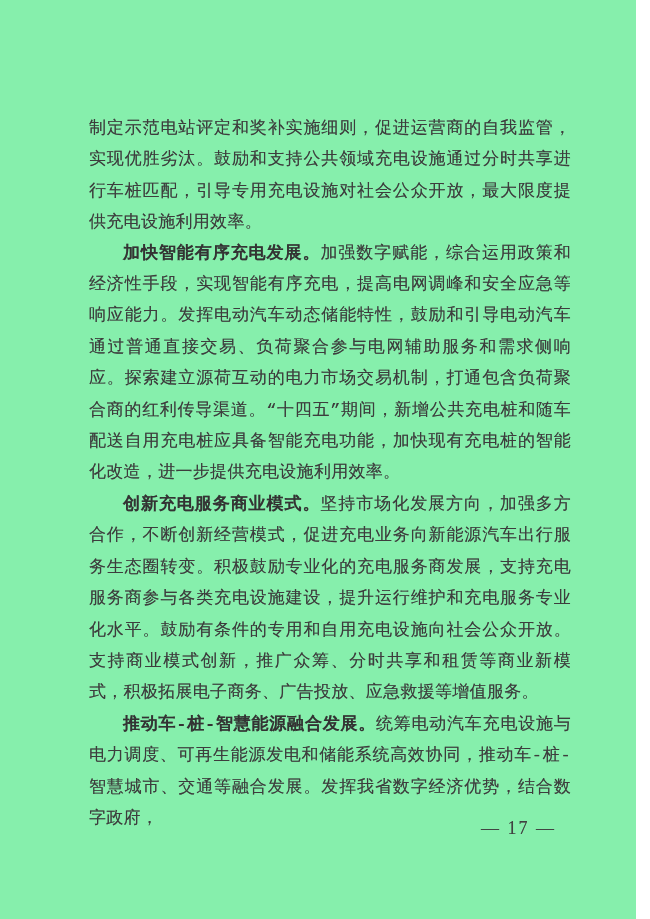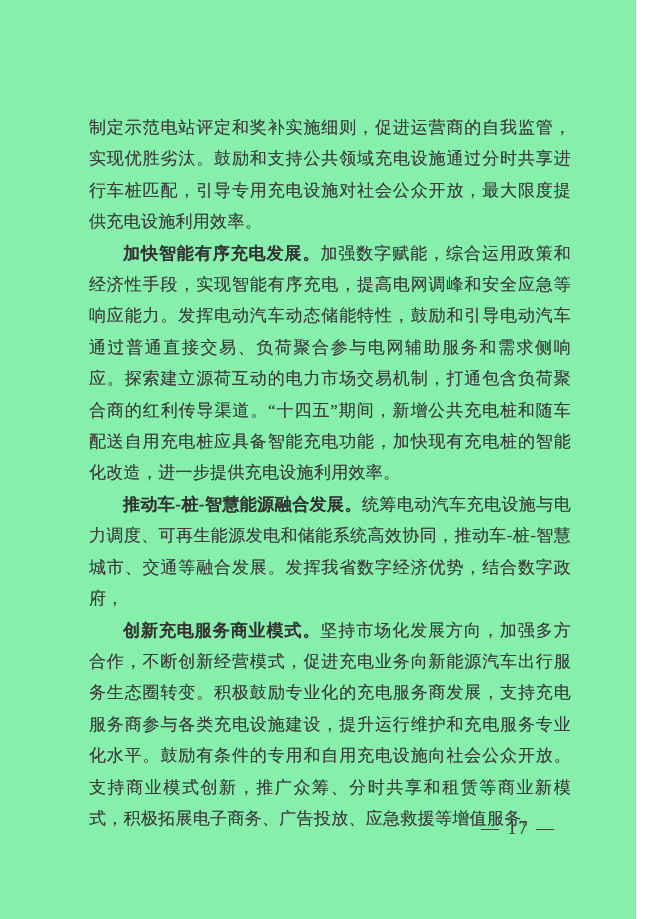--- a/index.html
+++ b/index.html
@@ -26,20 +26,21 @@
     text-align: justify;
     letter-spacing: 0.3px;
     text-shadow: 0 0 0.6px rgba(60,60,60,0.55);
   }
   .para {
     margin: 0;
     padding: 0;
   }
   .para.indent {
     text-indent: 2em;
+    font-family: Liberation Mono, monospace;
   }
   .para b {
     font-weight: 700;
     color: #333333;
   }
   .footer {
     position: absolute;
     top: 818px;
     right: 80px;
     font-size: 18px;
@@ -49,18 +50,18 @@
   }
 </style>
 </head>
 <body>
 
 <div class="page">
   <div class="content">
     <div>
         <p class="para"><span>制定示范电站评定和奖补实施细则，促进运营商的自我监管，实现优胜劣汰。鼓励和支持公共领域充电设施通过分时共享进行车桩匹配，引导专用充电设施对社会公众开放，最大限度提供充电设施利用效率。</span></p>
         <p class="para indent"><b>加快智能有序充电发展。</b><span>加强数字赋能，综合运用政策和经济性手段，实现智能有序充电，提高电网调峰和安全应急等响应能力。发挥电动汽车动态储能特性，鼓励和引导电动汽车通过普通直接交易、负荷聚合参与电网辅助服务和需求侧响应。探索建立源荷互动的电力市场交易机制，打通包含负荷聚合商的红利传导渠道。“十四五”期间，新增公共充电桩和随车配送自用充电桩应具备智能充电功能，加快现有充电桩的智能化改造，进一步提供充电设施利用效率。</span></p>
+        <p class="para indent"><b>创新充电服务商业模式。</b><span>坚持市场化发展方向，加强多方合作，不断创新经营模式，促进充电业务向新能源汽车出行服务生态圈转变。积极鼓励专业化的充电服务商发展，支持充电服务商参与各类充电设施建设，提升运行维护和充电服务专业化水平。鼓励有条件的专用和自用充电设施向社会公众开放。支持商业模式创新，推广众筹、分时共享和租赁等商业新模式，积极拓展电子商务、广告投放、应急救援等增值服务。</span></p>
         <p class="para indent"><b>推动车-桩-智慧能源融合发展。</b><span>统筹电动汽车充电设施与电力调度、可再生能源发电和储能系统高效协同，推动车-桩-智慧城市、交通等融合发展。发挥我省数字经济优势，结合数字政府，</span></p>
-        <p class="para indent"><b>创新充电服务商业模式。</b><span>坚持市场化发展方向，加强多方合作，不断创新经营模式，促进充电业务向新能源汽车出行服务生态圈转变。积极鼓励专业化的充电服务商发展，支持充电服务商参与各类充电设施建设，提升运行维护和充电服务专业化水平。鼓励有条件的专用和自用充电设施向社会公众开放。支持商业模式创新，推广众筹、分时共享和租赁等商业新模式，积极拓展电子商务、广告投放、应急救援等增值服务。</span></p>
       </div>
   </div>
   <div class="footer">— 17 —</div>
 </div>
 
 </body></html>

